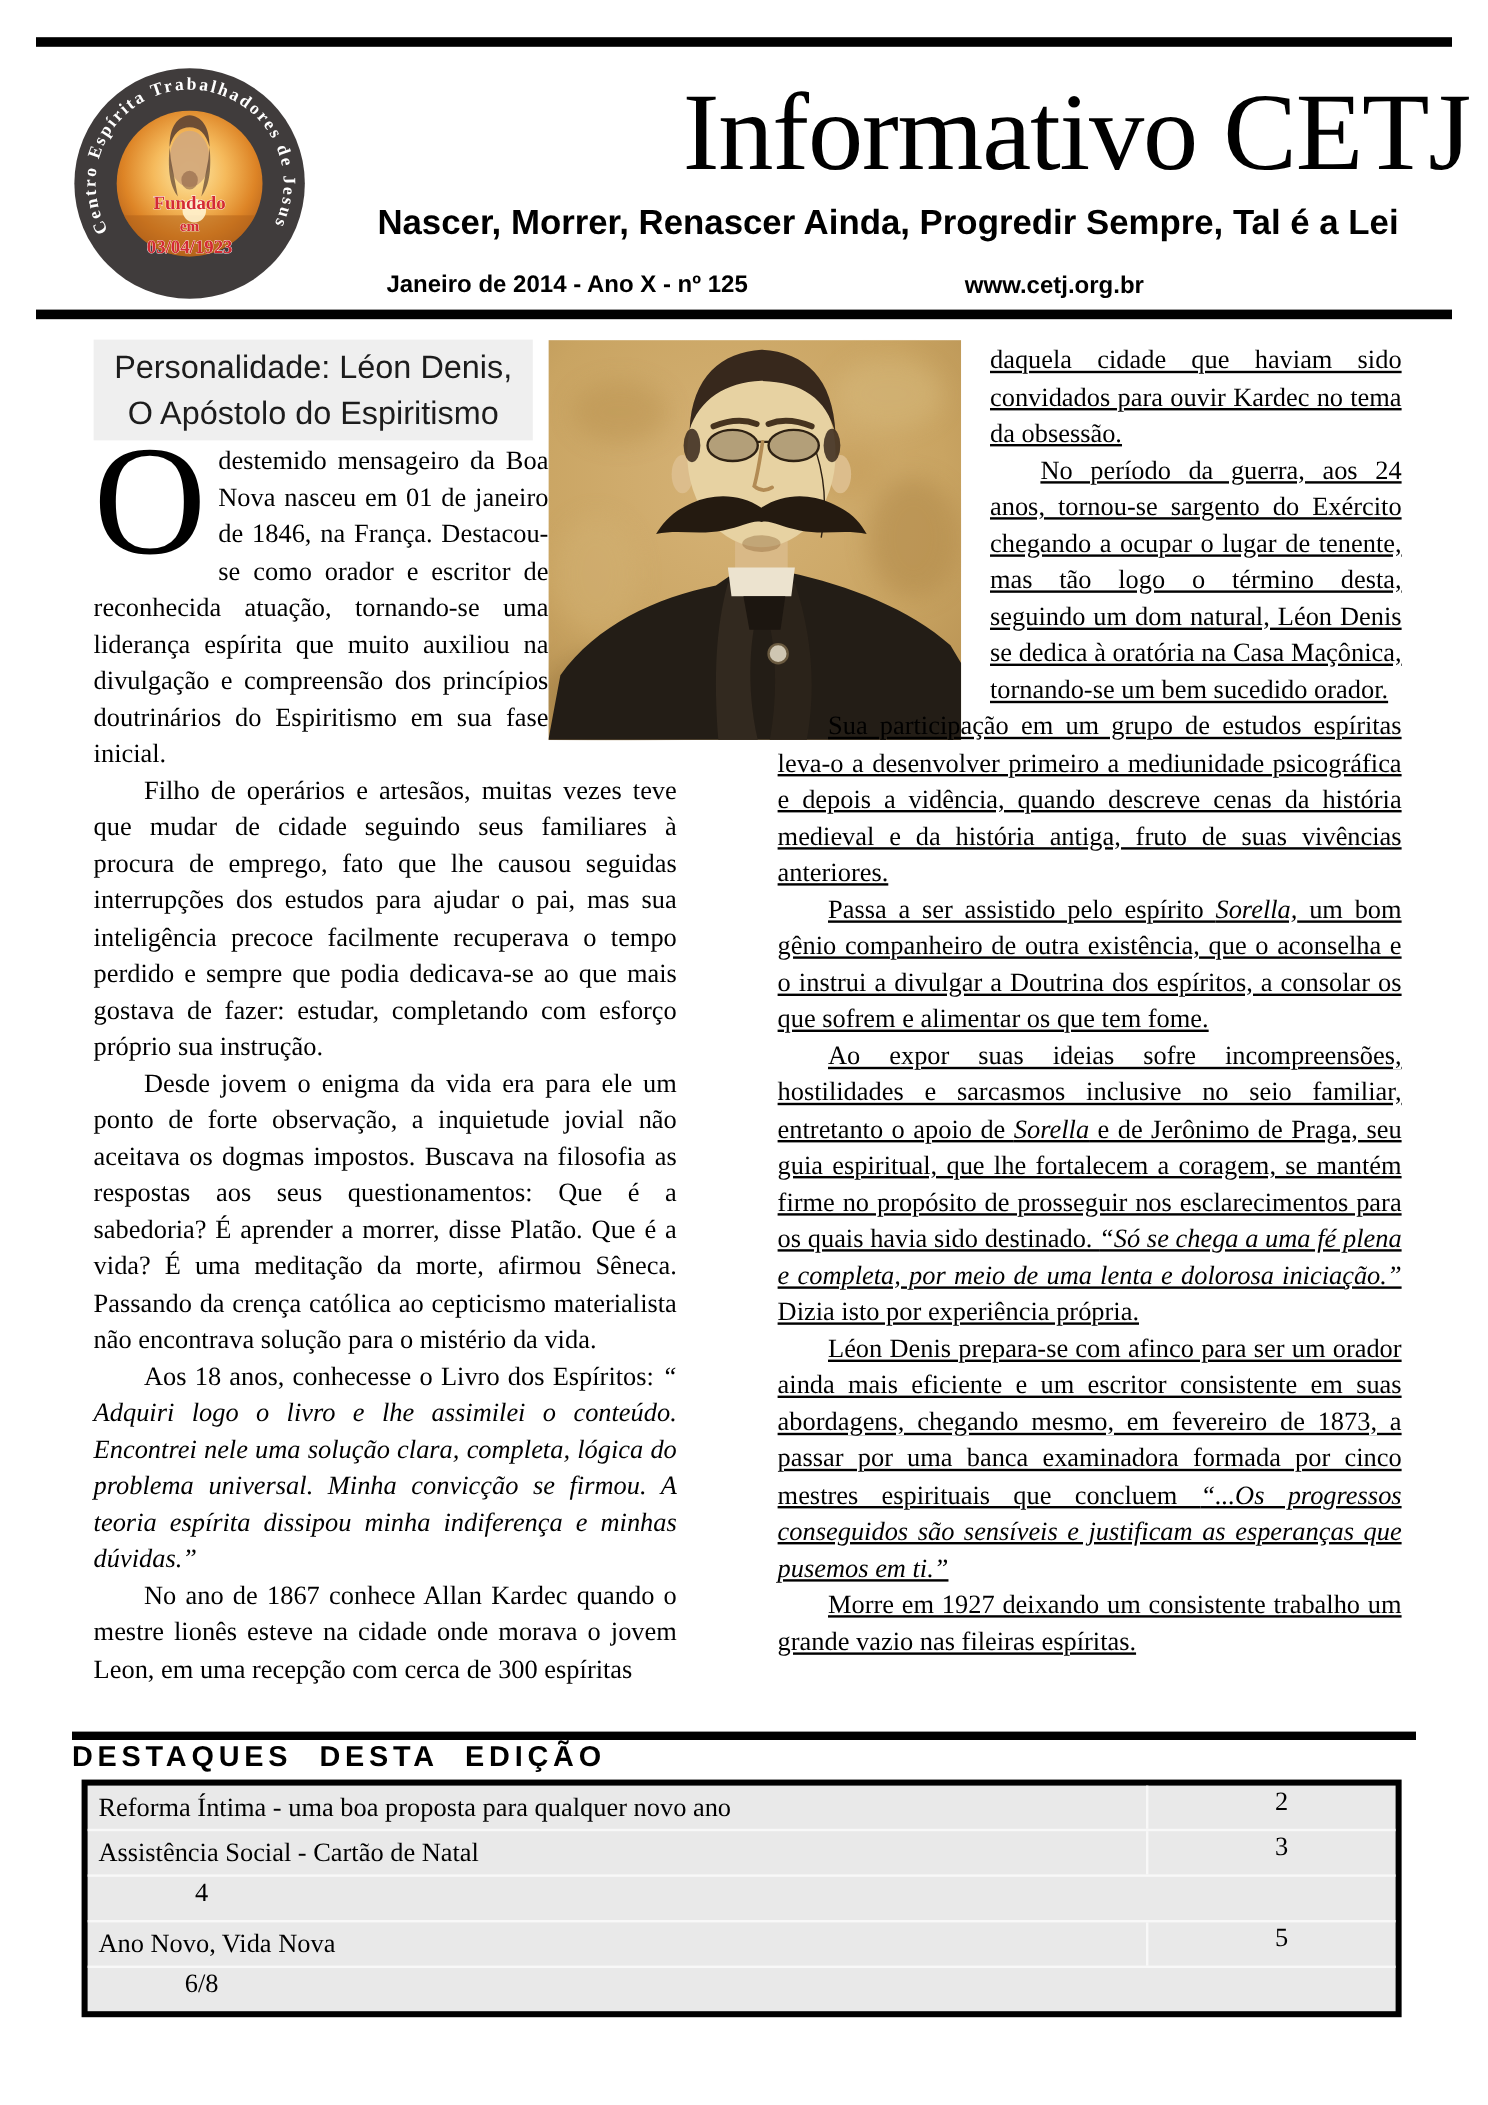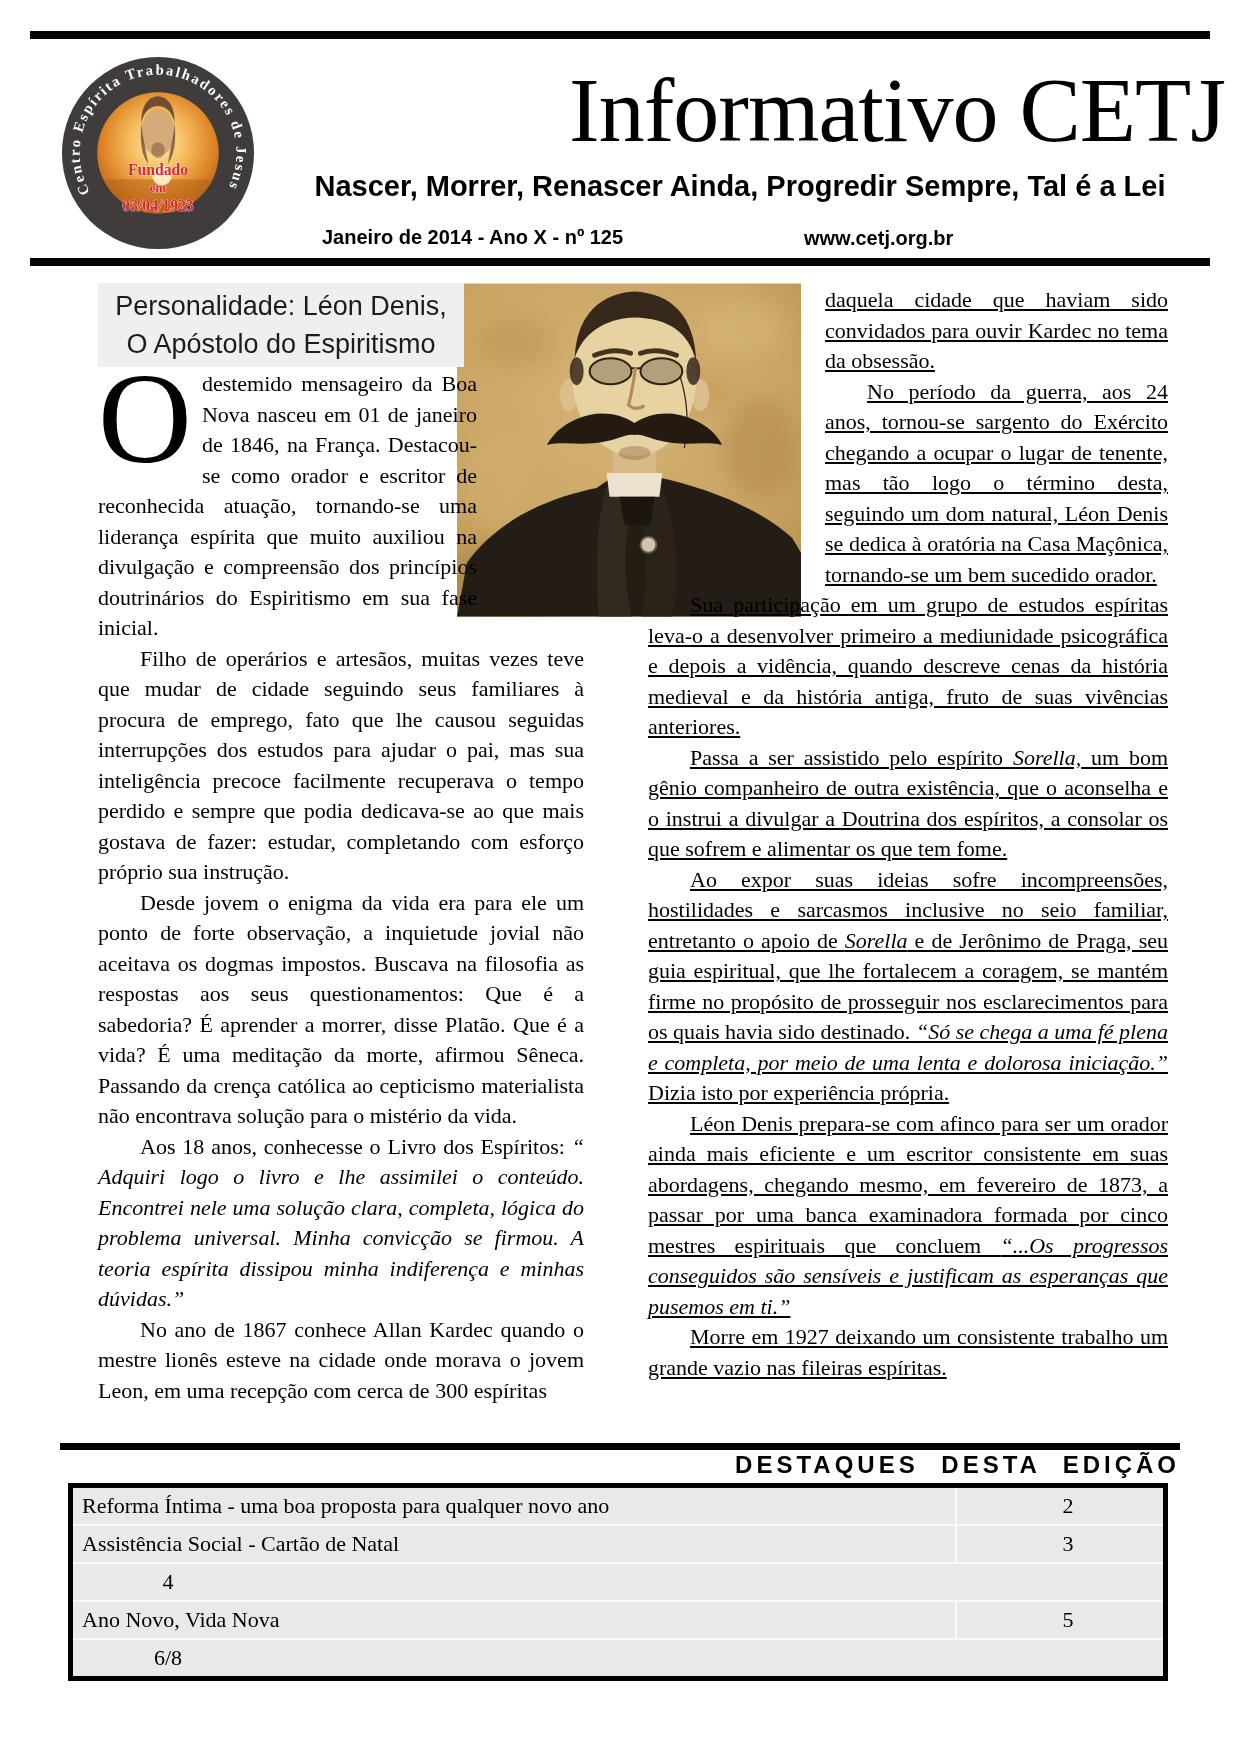--- a/index.html
+++ b/index.html
@@ -22,41 +22,41 @@
         font-family:"Liberation Sans","DejaVu Sans",sans-serif;font-weight:bold;font-size:29px;}
   .issue-line{position:absolute;left:322px;top:226px;
         font-family:"Liberation Sans","DejaVu Sans",sans-serif;font-weight:bold;font-size:20px;}
   .website{position:absolute;left:804px;top:227px;
         font-family:"Liberation Sans","DejaVu Sans",sans-serif;font-weight:bold;font-size:20px;}
 
   .photo{position:absolute;left:457px;top:283px;width:344px;height:334px;}
 
   .article{position:absolute;left:0;top:283px;width:1240px;height:1160px;}
   .col{position:absolute;top:0;font-size:22px;line-height:30.5px;text-align:justify;hyphens:auto;}
-  .col-left{left:78px;width:486px;margin-left:20px;}
+  .col-left{left:78px;width:486px;}
   .col-right{left:648px;width:520px;text-decoration:underline;}
   .spacer-right{float:right;width:107px;height:338px;}
   .spacer-left{float:left;width:165px;height:280px;margin-right:12px;}
 
   .article-title-box{width:366px;height:84px;background:#efefef;text-align:center;
         font-family:"Liberation Sans","DejaVu Sans",sans-serif;font-size:27px;line-height:38px;
         color:#1c1c1c;padding-top:4px;box-sizing:border-box;}
   .paras{margin-top:2px;}
   .paras p{margin:0;}
   .paras p.indent{text-indent:42px;}
   .it{font-style:italic;}
   .dropcap{float:left;font-family:"Liberation Serif","DejaVu Serif",serif;font-size:130px;
         line-height:86px;padding:6px 10px 6px 0;}
 
-  .toc-heading{position:absolute;left:60px;top:1451px;width:1120px;text-align:right;
+  .toc-heading{position:absolute;left:60px;top:1451px;width:1120px;text-align:left;
         font-family:"Liberation Sans","DejaVu Sans",sans-serif;font-weight:bold;font-size:24px;
         letter-spacing:4px;word-spacing:12px;}
   .toc{position:absolute;left:68px;top:1483px;width:1100px;border:5px solid #000;
         background:#e9e9e9;box-sizing:border-box;}
-  .toc-row{display:flex;height:36px;align-items:center;border-bottom:2px solid #f8f8f8;gap:16px;}
+  .toc-row{display:flex;height:36px;border-bottom:2px solid #f8f8f8;gap:16px;}
   .toc-row:last-child{border-bottom:none;}
   .toc-title{flex:1;padding-left:9px;font-size:22px;border-right:2px solid #f8f8f8;
         height:100%;display:flex;align-items:center;}
   .toc-page{width:190px;text-align:center;font-size:22px;}
 </style>
 </head>
 <body>
 
 <div class="page">
 

